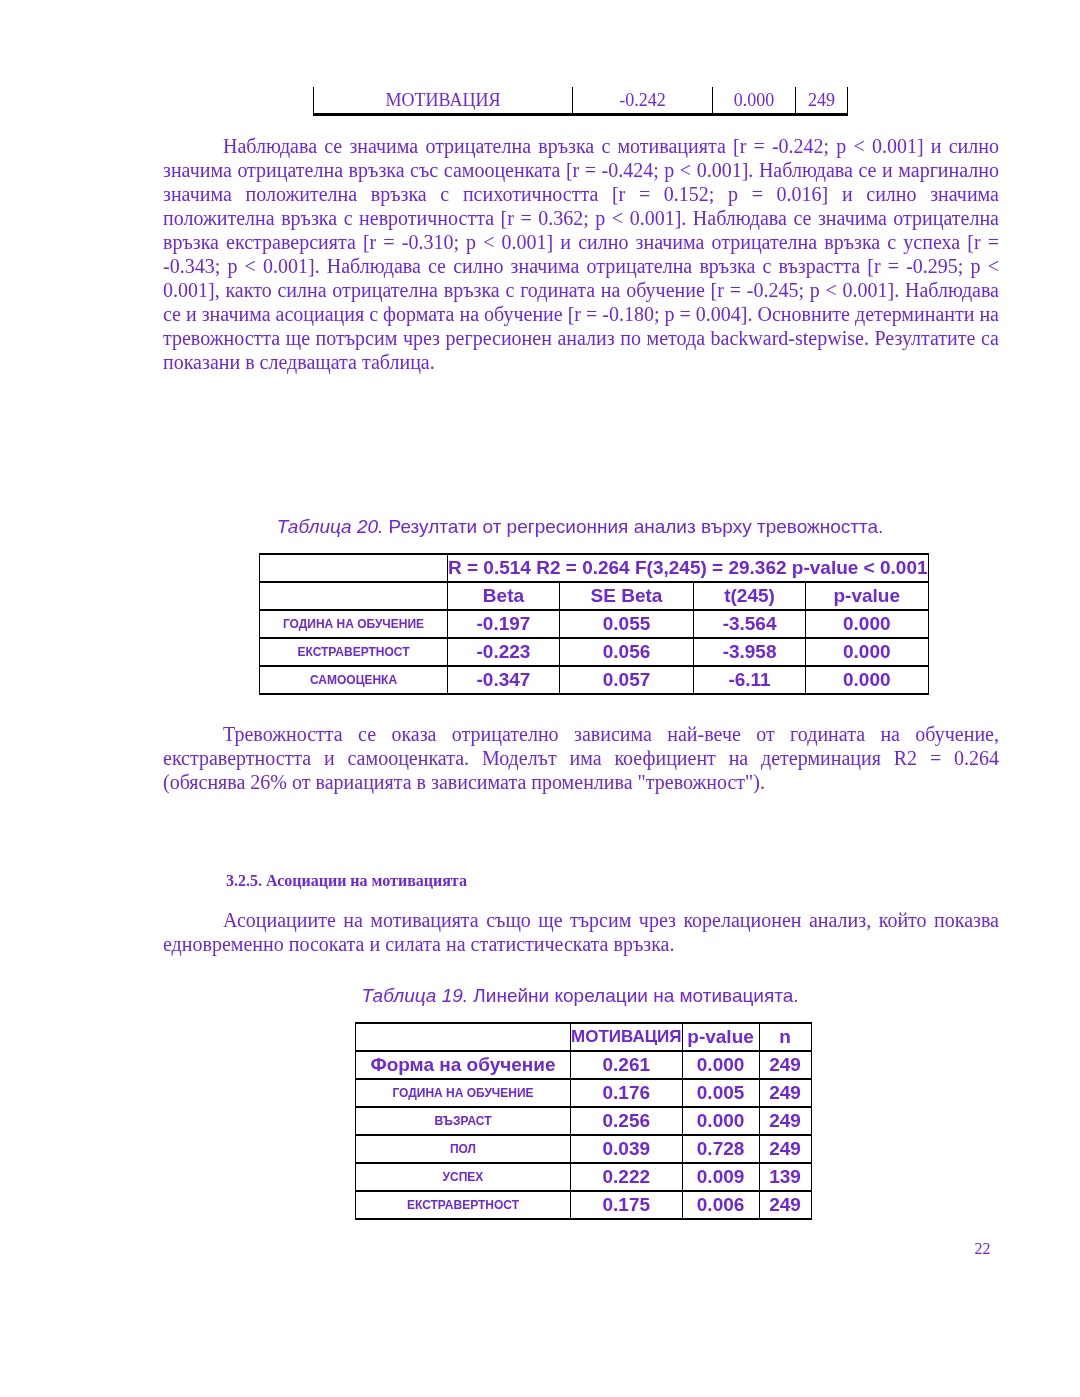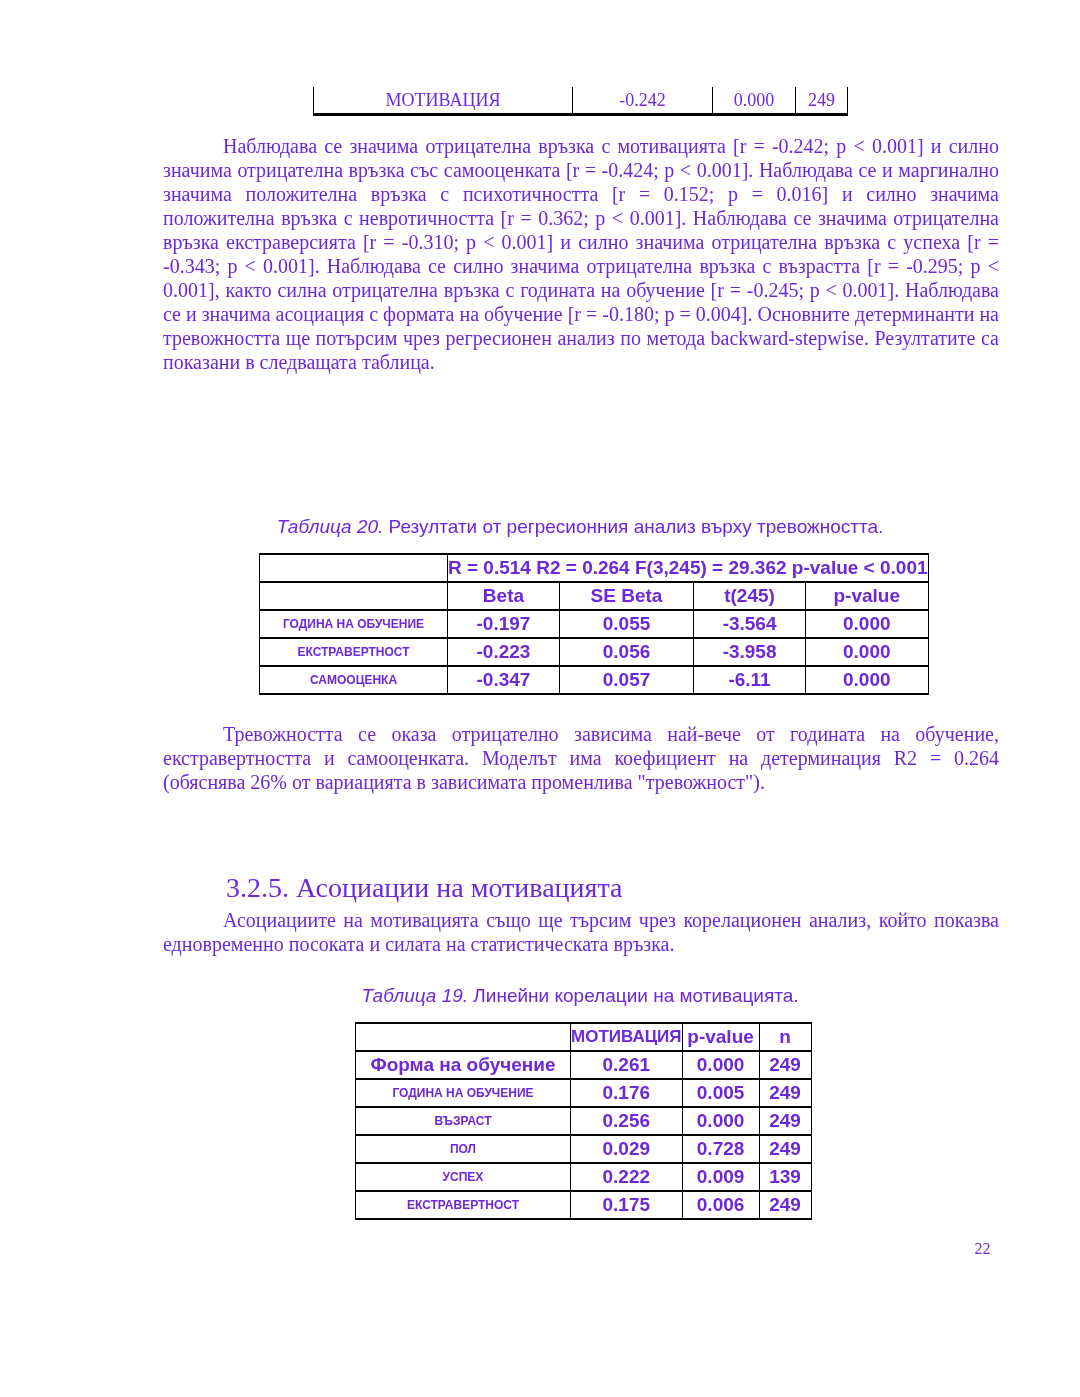--- a/index.html
+++ b/index.html
@@ -50,22 +50,22 @@
   }
   .para1 { top: 134px; }
   .para2 { top: 722px; }
   .para3 { top: 908px; }
 
   
   .section-heading {
     position: absolute;
     left: 186px;
     top: 872px;
-    font-size: 28px;
-    font-weight: normal;
+    font-size: 16px;
+    font-weight: bold;
   }
 
   
   .tbl-caption {
     position: absolute;
     left: 0;
     width: 1080px;
     text-align: center;
     font-family: "Liberation Sans", sans-serif;
     font-size: 19px;
@@ -208,21 +208,21 @@
       <td>249</td>
     </tr>
     <tr>
       <td class="lbl-caps">ВЪЗРАСТ</td>
       <td>0.256</td>
       <td>0.000</td>
       <td>249</td>
     </tr>
     <tr>
       <td class="lbl-caps">ПОЛ</td>
-      <td>0.029</td>
+      <td>0.039</td>
       <td>0.728</td>
       <td>249</td>
     </tr>
     <tr>
       <td class="lbl-caps">УСПЕХ</td>
       <td>0.222</td>
       <td>0.009</td>
       <td>139</td>
     </tr>
     <tr>

